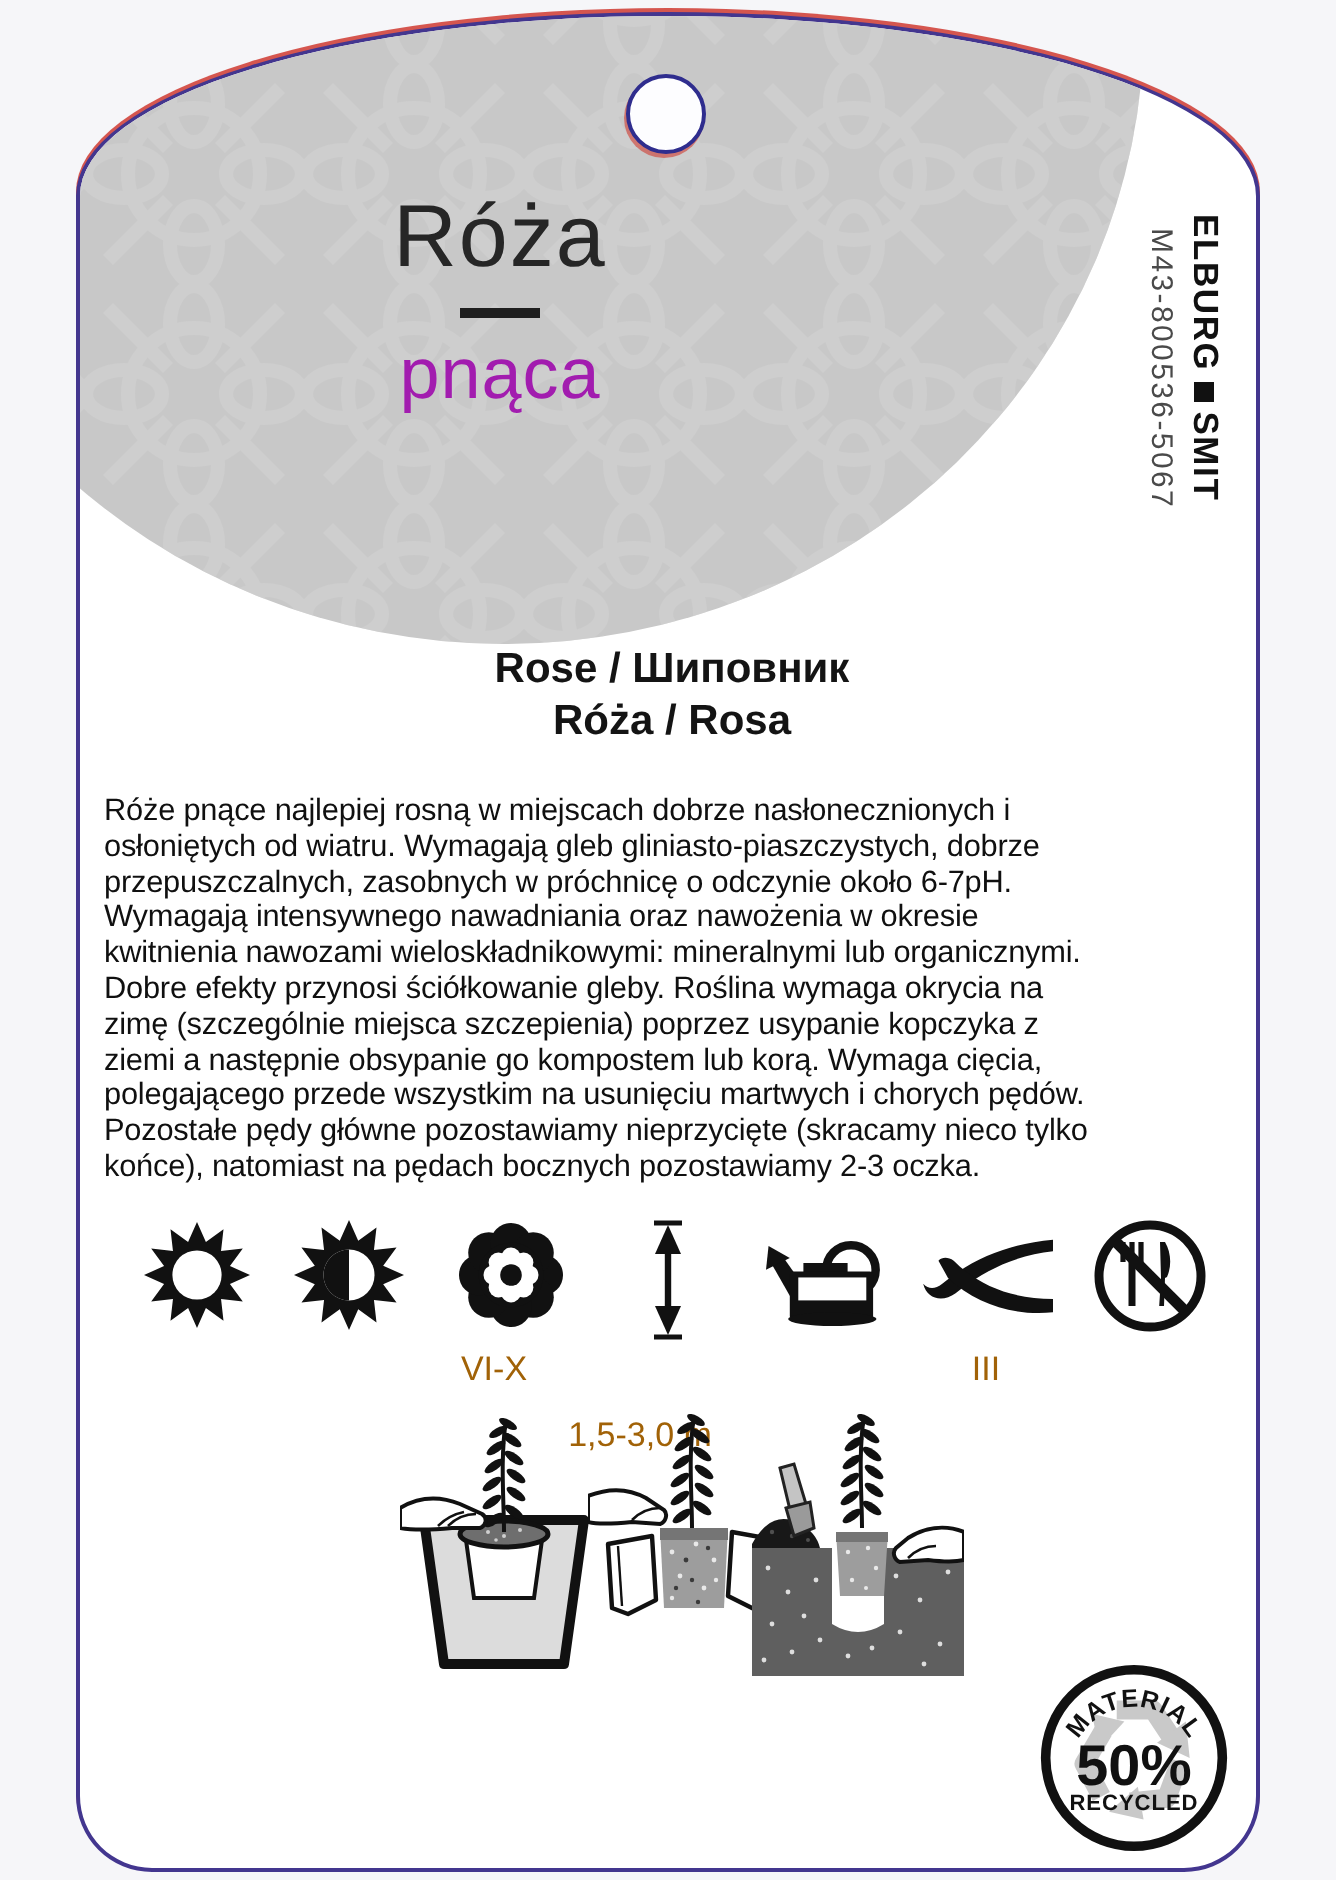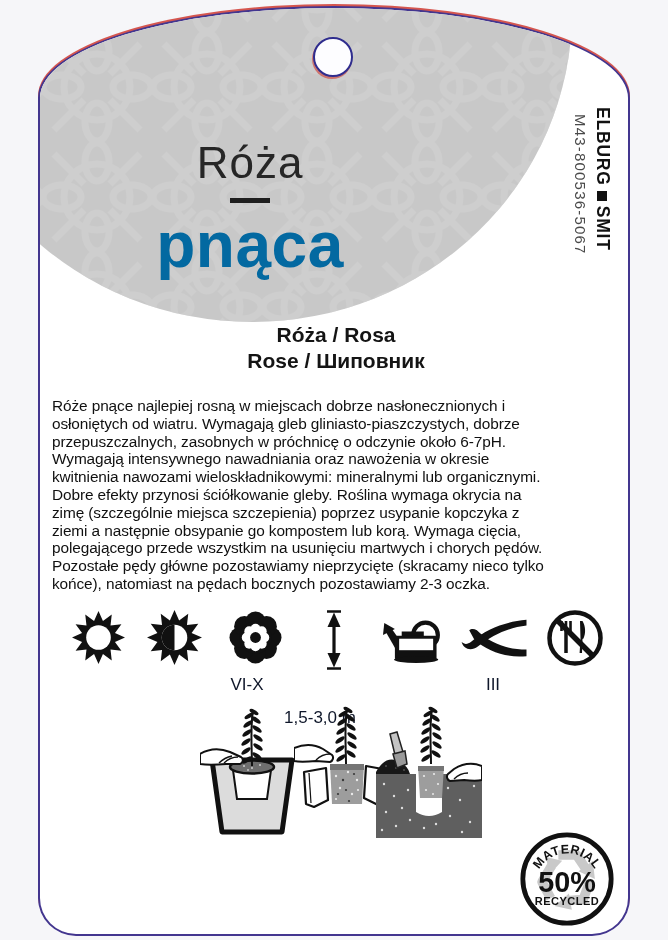--- a/index.html
+++ b/index.html
@@ -20,35 +20,35 @@
     box-sizing:border-box;
   }
   .deco-ellipse{position:absolute;left:-108px;top:-306px;width:640px;height:620px;}
   .hole{
     position:absolute;left:273px;top:29px;width:40px;height:40px;border-radius:50%;
     background:#fdfdff;border:2.5px solid #2f2d8e;
     box-shadow:-1px 2px 0 rgba(207,58,49,.6);
     box-sizing:border-box;
   }
   .title-block{position:absolute;left:60px;top:88px;width:300px;text-align:center;}
-  .variety{font-size:44px;font-weight:400;color:#262626;letter-spacing:1px;line-height:1.05;margin-top:44px;}
+  .variety{font-size:44px;font-weight:400;color:#262626;letter-spacing:1px;line-height:1.05;}
   .title-dash{display:block;width:40px;height:5px;background:#1f1f1f;margin:12px auto 10px auto;}
-  .type{font-size:64px;font-weight:700;color:#0369a1;letter-spacing:0.5px;line-height:1.0;}
+  .type{font-size:36px;font-weight:400;color:#a21caf;letter-spacing:0.5px;line-height:1.0;}
   .vert{position:absolute;transform-origin:0 0;transform:rotate(90deg);white-space:nowrap;}
   .brand{left:573px;top:99px;font-size:17.5px;font-weight:700;letter-spacing:.8px;color:#111;}
   .brand-sq{display:inline-block;width:10px;height:10px;background:#111;margin:0 5px 1px 5px;vertical-align:middle;}
   .code{left:549px;top:106px;font-size:15px;font-weight:400;letter-spacing:1.2px;color:#4a4a4a;}
   .names{position:absolute;left:12px;top:314px;width:568px;text-align:center;font-size:21px;font-weight:700;line-height:26px;color:#141414;}
   .desc{
     position:absolute;left:12px;top:389px;width:568px;text-align:left;
     font-size:15.4px;line-height:17.8px;font-weight:400;color:#101010;
     white-space:pre-line;letter-spacing:-0.1px;
   }
   .icon{position:absolute;}
-  .icon-label{position:absolute;font-size:17px;font-weight:400;color:#0f172a;transform:translateX(-50%);}
+  .icon-label{position:absolute;font-size:17px;font-weight:400;color:#a16207;transform:translateX(-50%);}
   .steps svg{position:absolute;}
   .badge{position:absolute;left:479px;top:823px;width:96px;height:96px;}
 </style>
 </head>
 <body>
 
 <div class="card">
 
   <svg class="deco-ellipse" viewBox="0 0 640 620" aria-hidden="true">
     <defs>
@@ -74,22 +74,22 @@
     <span class="title-dash"></span>
     <div class="type">pnąca</div>
   </div>
 
   <div class="vert brand">
     <span>ELBURG</span><span class="brand-sq"></span><span>SMIT</span>
   </div>
   <div class="vert code">M43-800536-5067</div>
 
   <div class="names">
+    <div>Rose / Шиповник</div>
     <div>Róża / Rosa</div>
-    <div>Rose / Шиповник</div>
   </div>
 
   <div class="desc">Róże pnące najlepiej rosną w miejscach dobrze nasłonecznionych i
 osłoniętych od wiatru. Wymagają gleb gliniasto-piaszczystych, dobrze
 przepuszczalnych, zasobnych w próchnicę o odczynie około 6-7pH.
 Wymagają intensywnego nawadniania oraz nawożenia w okresie
 kwitnienia nawozami wieloskładnikowymi: mineralnymi lub organicznymi.
 Dobre efekty przynosi ściółkowanie gleby. Roślina wymaga okrycia na
 zimę (szczególnie miejsca szczepienia) poprzez usypanie kopczyka z
 ziemi a następnie obsypanie go kompostem lub korą. Wymaga cięcia,

